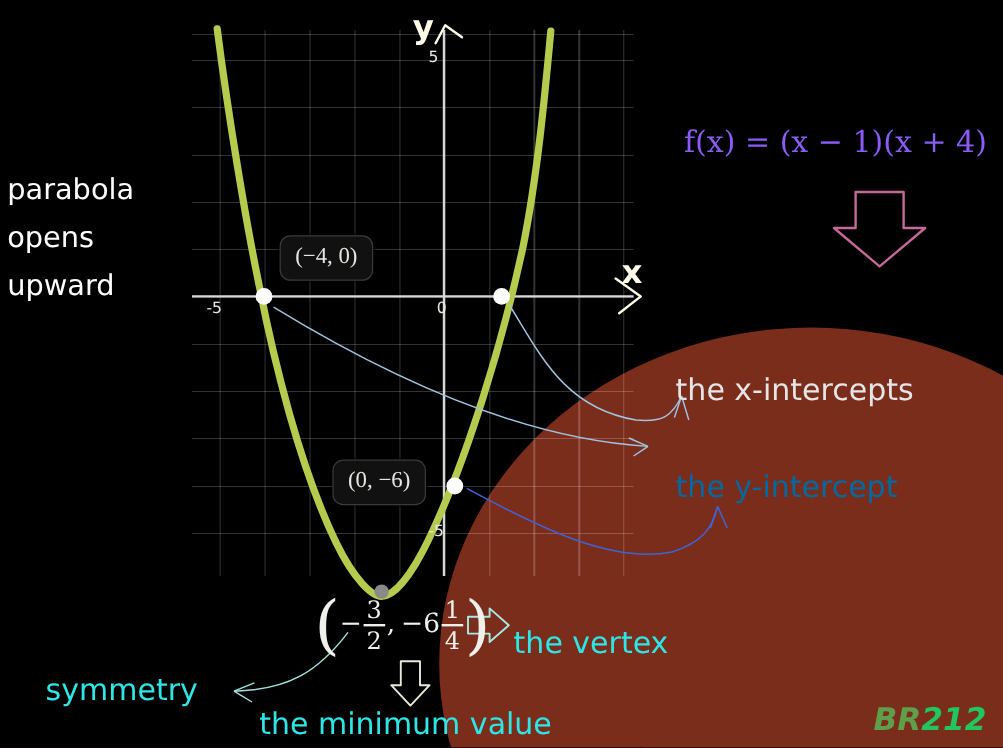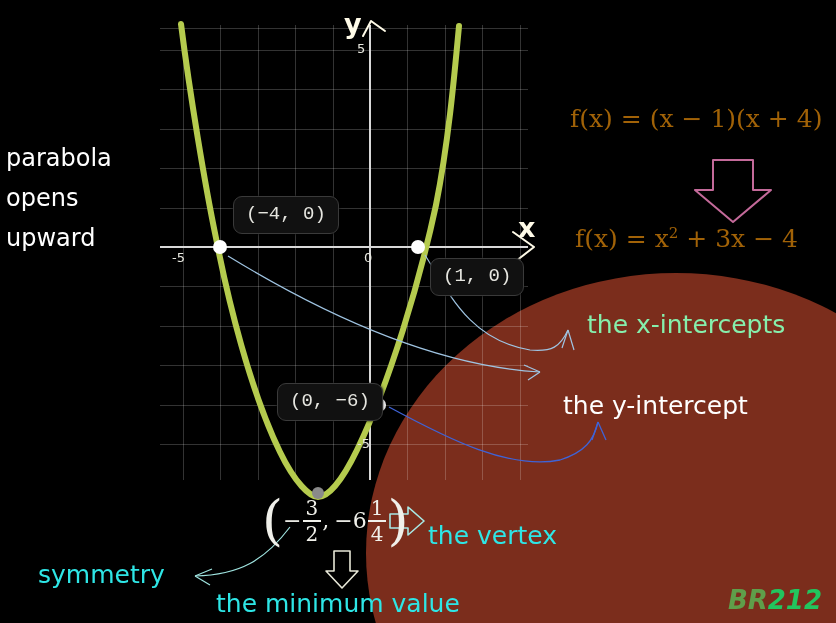--- a/index.html
+++ b/index.html
@@ -64,59 +64,59 @@
     z-index:4;
   }
 
   
   .coord-box{
     position:absolute;
     background:#111111;
     border:1px solid #3a3a3a;
     border-radius:9px;
     color:#e6e6e0;
-    font-family:Liberation Mono, monospace;
+    font-family:Liberation Serif, serif;
     font-size:19px;
     padding:6px 12px 8px 12px;
     white-space:nowrap;
     z-index:5;
     box-shadow:0 0 3px rgba(0,0,0,0.9);
   }
 
   
   .hand-white{
     position:absolute;
     color:#ffffff;
     font-family:"DejaVu Sans", sans-serif;
     font-size:24px;
     line-height:40px;
     z-index:4;
   }
 
   
   .equation{
     position:absolute;
-    color:#a16207;
+    color:#8b5cf6;
     font-family:"DejaVu Serif", serif;
     font-size:25px;
     white-space:nowrap;
     z-index:4;
   }
   .equation sup{font-size:15px;vertical-align:super;}
 
   
   .lbl{
     position:absolute;
     font-family:"DejaVu Sans", sans-serif;
     font-size:25px;
     white-space:nowrap;
     z-index:4;
   }
-  .lbl-xint{color:#86efac;margin-left:24px;}
-  .lbl-yint{color:#ffffff;}
+  .lbl-xint{color:#e5e5e5;}
+  .lbl-yint{color:#0369a1;}
   .lbl-cyan{color:#2ee6e6;}
 
   
   .vertex-expr{
     position:absolute;
     z-index:5;
     color:#f0f0ea;
     font-family:"DejaVu Serif", serif;
     font-size:22px;
     display:flex;
@@ -206,32 +206,28 @@
 
   <div class="tick" style="left:172px;top:250px;">-5</div>
   <div class="tick" style="left:364px;top:250px;">0</div>
   <div class="tick" style="left:357px;top:41px;">5</div>
   <div class="tick" style="left:357px;top:436px;">-5</div>
 
   <div class="axis-letter" style="left:344px;top:8px;">y</div>
   <div class="axis-letter" style="left:518px;top:212px;">x</div>
 
   <div class="coord-box" style="left:233px;top:196px;">(−4, 0)</div>
-  <div class="coord-box" style="left:430px;top:258px;">(1, 0)</div>
   <div class="coord-box" style="left:277px;top:383px;">(0, −6)</div>
 
   <div class="hand-white" style="left:6px;top:138px;">parabola</div>
   <div class="hand-white" style="left:6px;top:178px;">opens</div>
   <div class="hand-white" style="left:6px;top:218px;">upward</div>
 
   <div class="equation" style="left:570px;top:104px;">f(x) = (x − 1)(x + 4)</div>
 
-  <div class="equation" style="left:575px;top:224px;">
-    <span>f(x) = x</span><sup>2</sup><span> + 3x − 4</span>
-  </div>
 
   <div class="lbl lbl-xint" style="left:563px;top:310px;">the x-intercepts</div>
 
   <div class="lbl lbl-yint" style="left:563px;top:391px;">the y-intercept</div>
 
   <div class="lbl lbl-cyan" style="left:428px;top:510px;margin-top:11px;">the vertex</div>
 
   <div class="lbl lbl-cyan" style="left:216px;top:589px;">the minimum value</div>
 
   <div class="lbl lbl-cyan" style="left:38px;top:560px;">symmetry</div>

